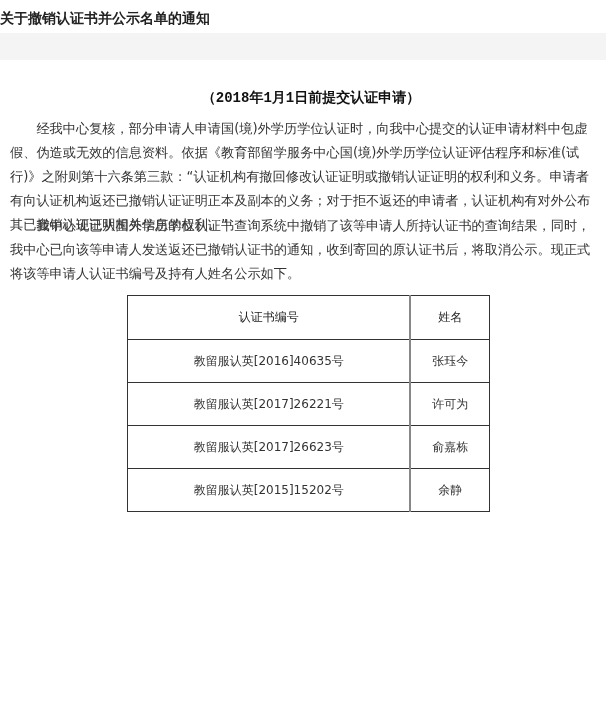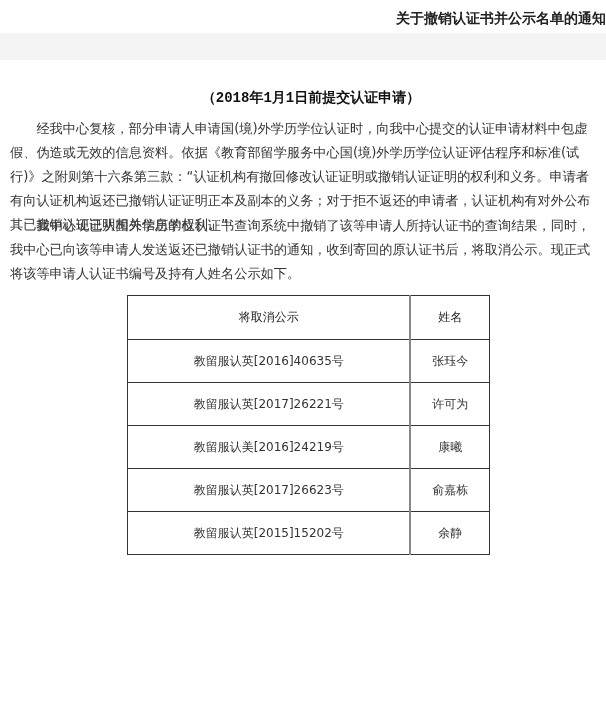--- a/index.html
+++ b/index.html
@@ -13,21 +13,21 @@
       overflow: hidden;
       position: relative;
       font-family: "DejaVu Sans", "Liberation Sans", sans-serif;
       color: #333333;
     }
     .title {
       position: absolute;
       top: 8px;
       left: 0;
       width: 606px;
-      text-align: right;
+      text-align: left;
       font-size: 14px;
       font-weight: bold;
       color: #222222;
       line-height: 20px;
     }
     .gray-band {
       position: absolute;
       top: 33px;
       left: 0;
       width: 606px;
@@ -90,38 +90,34 @@
 <div class="title">关于撤销认证书并公示名单的通知</div>
 <div class="gray-band"></div>
 <div class="subtitle">（2018年1月1日前提交认证申请）</div>
 
 <p class="para para-1">经我中心复核，部分申请人申请国(境)外学历学位认证时，向我中心提交的认证申请材料中包虚假、伪造或无效的信息资料。依据《教育部留学服务中心国(境)外学历学位认证评估程序和标准(试行)》之附则第十六条第三款：“认证机构有撤回修改认证证明或撤销认证证明的权利和义务。申请者有向认证机构返还已撤销认证证明正本及副本的义务；对于拒不返还的申请者，认证机构有对外公布其已撤销认证证明相关信息的权利。”</p>
 <p class="para para-2">我中心现已从国外学历学位认证书查询系统中撤销了该等申请人所持认证书的查询结果，同时，我中心已向该等申请人发送返还已撤销认证书的通知，收到寄回的原认证书后，将取消公示。现正式将该等申请人认证书编号及持有人姓名公示如下。</p>
 
 <table class="cert-table">
   <thead>
     <tr>
-      <th class="col-num">将取消公示</th>
+      <th class="col-num">认证书编号</th>
       <th class="col-name">姓名</th>
     </tr>
   </thead>
   <tbody>
     <tr>
       <td class="col-num">教留服认英[2016]40635号</td>
       <td class="col-name">张珏今</td>
     </tr>
     <tr>
       <td class="col-num">教留服认英[2017]26221号</td>
       <td class="col-name">许可为</td>
     </tr>
     <tr>
-      <td class="col-num">教留服认美[2016]24219号</td>
-      <td class="col-name">康曦</td>
-    </tr>
-    <tr>
       <td class="col-num">教留服认英[2017]26623号</td>
       <td class="col-name">俞嘉栋</td>
     </tr>
     <tr>
       <td class="col-num">教留服认英[2015]15202号</td>
       <td class="col-name">余静</td>
     </tr>
   </tbody>
 </table>
 

